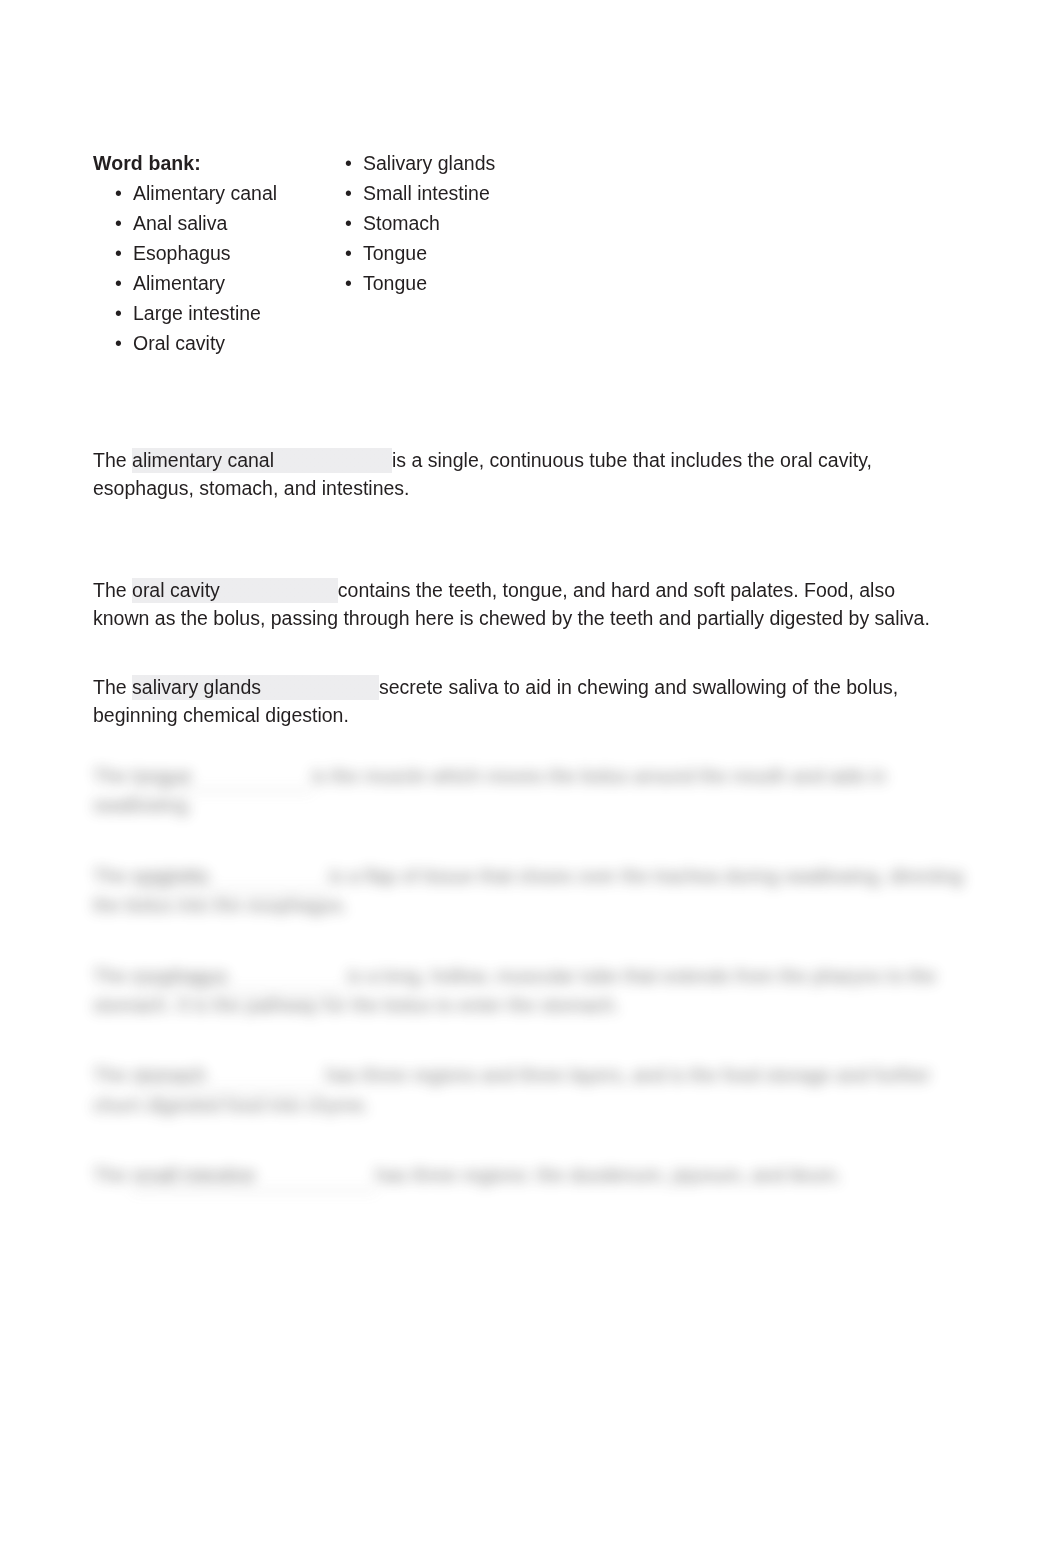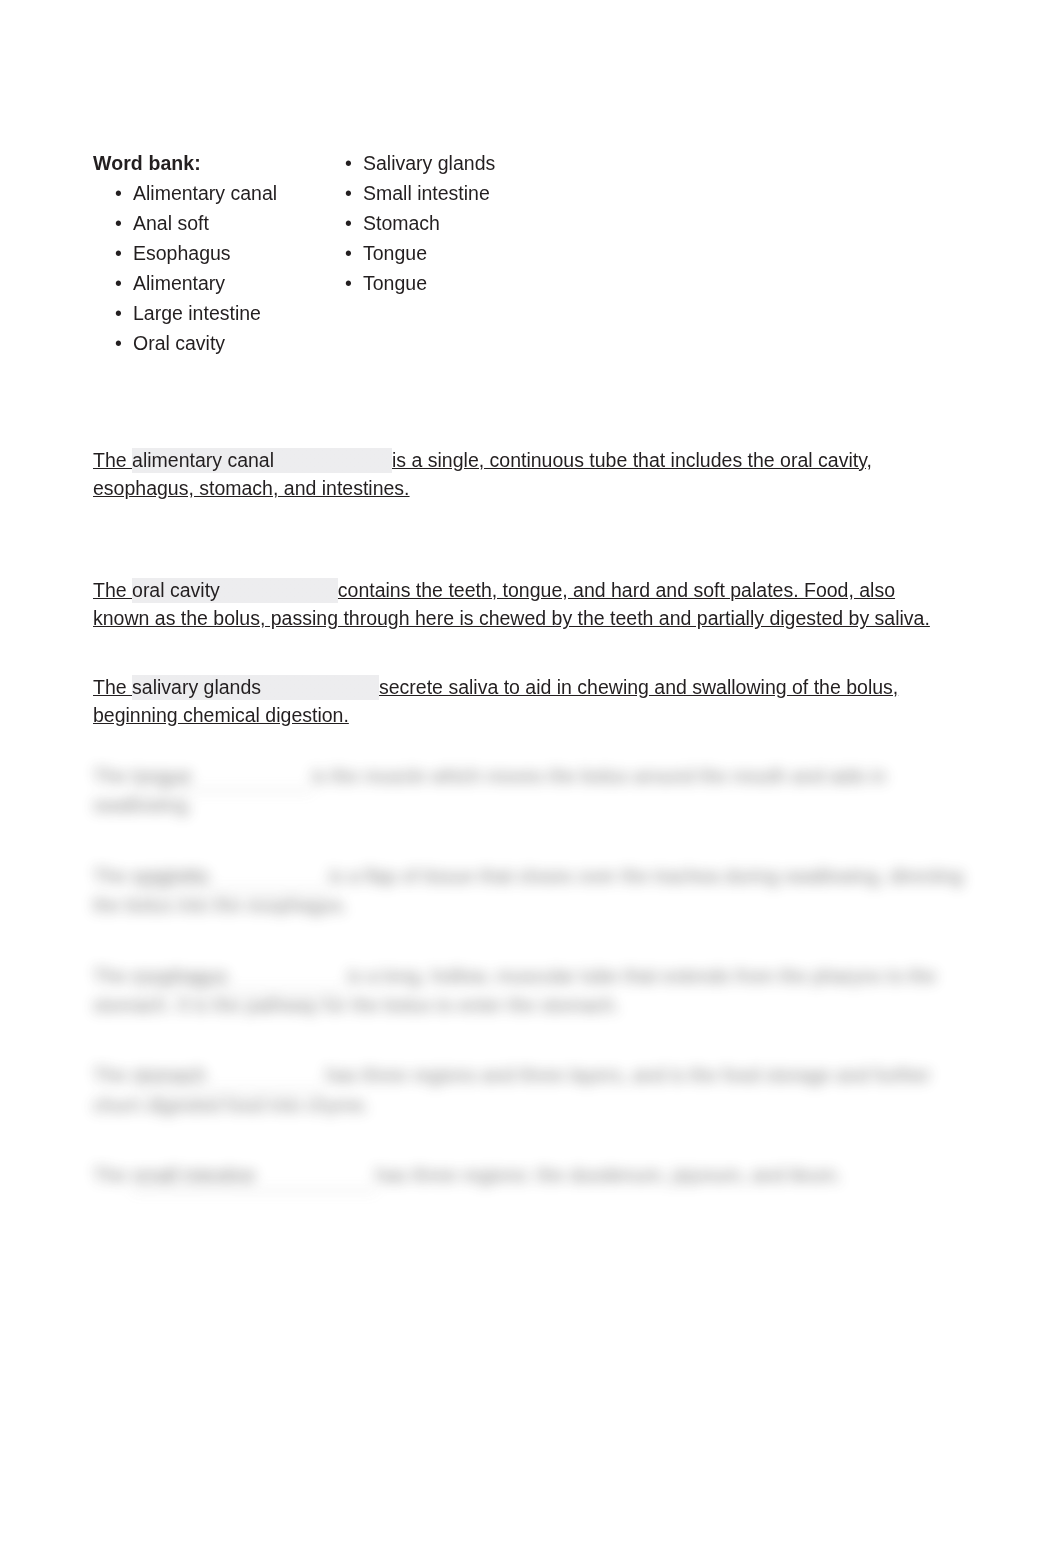--- a/index.html
+++ b/index.html
@@ -70,21 +70,20 @@
     left: 93px;
     top: 446px;
     width: 862px;
   }
   .para {
     font-size: 19.5px;
     line-height: 28.4px;
     color: #231f20;
     text-align: left;
     margin: 0;
-    text-decoration: underline;
   }
   .para.gap-1 { margin-top: 73px; }
   .para.gap-2 { margin-top: 40px; }
 
   
   .blank {
     display: inline-block;
     position: relative;
     background: linear-gradient(to bottom,
                  rgba(0,0,0,0) 0%,
@@ -137,21 +136,21 @@
 
     <div class="wb-columns">
 
       <div class="wb-col wb-col-1">
         <div class="wb-item">
           <span class="bullet">•</span>
           <span>Alimentary canal</span>
         </div>
         <div class="wb-item">
           <span class="bullet">•</span>
-          <span>Anal soft</span>
+          <span>Anal saliva</span>
         </div>
         <div class="wb-item">
           <span class="bullet">•</span>
           <span>Esophagus</span>
         </div>
         <div class="wb-item">
           <span class="bullet">•</span>
           <span>Alimentary</span>
         </div>
         <div class="wb-item">

